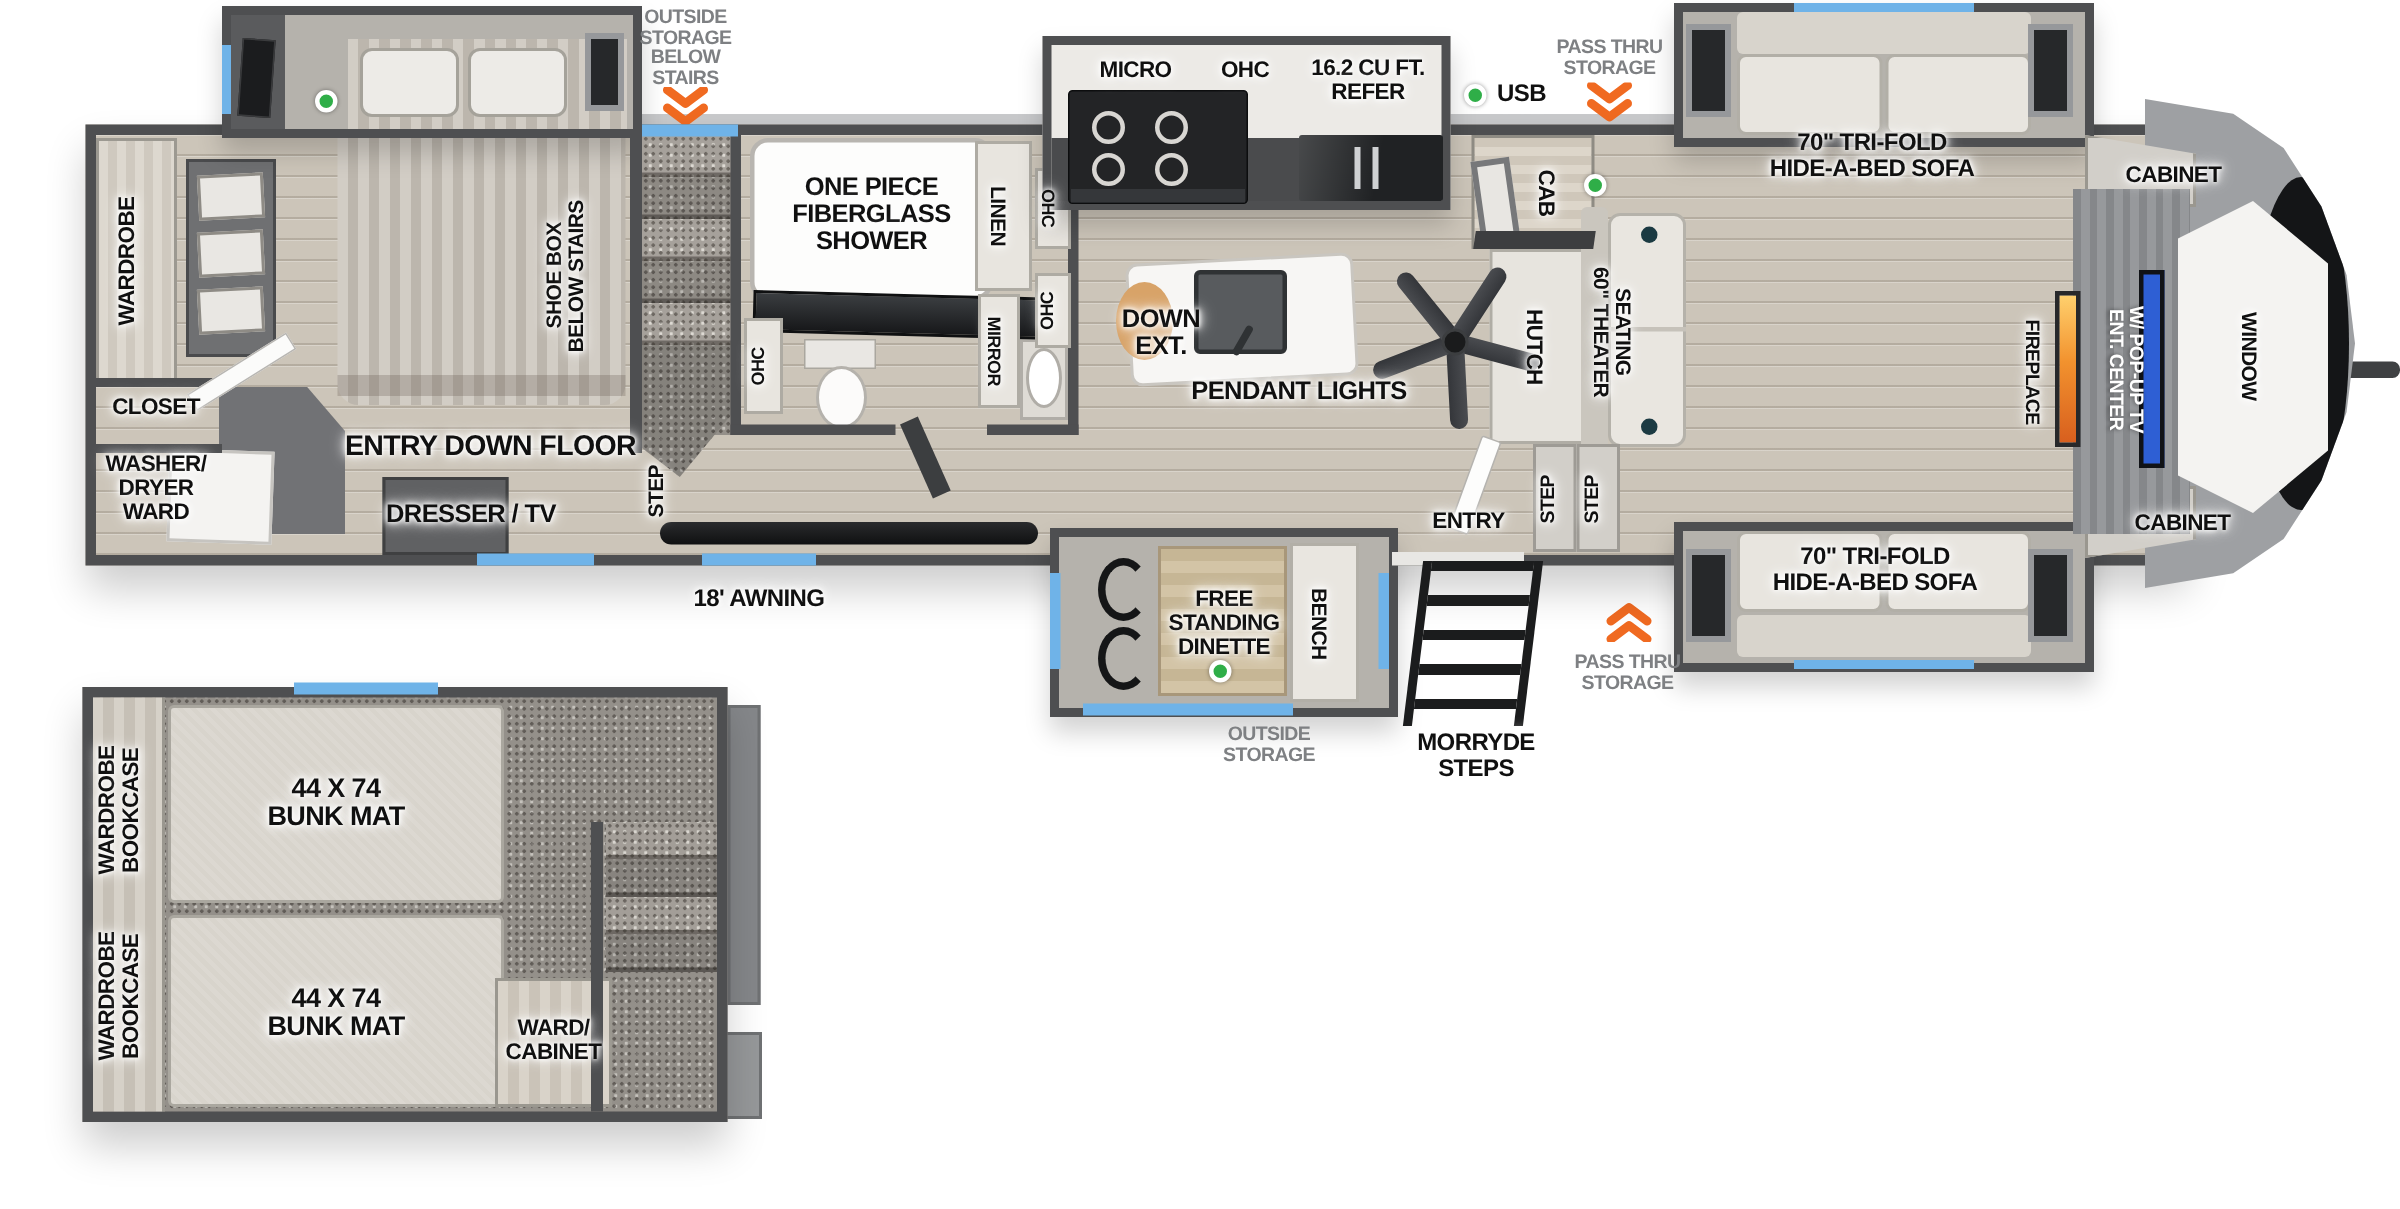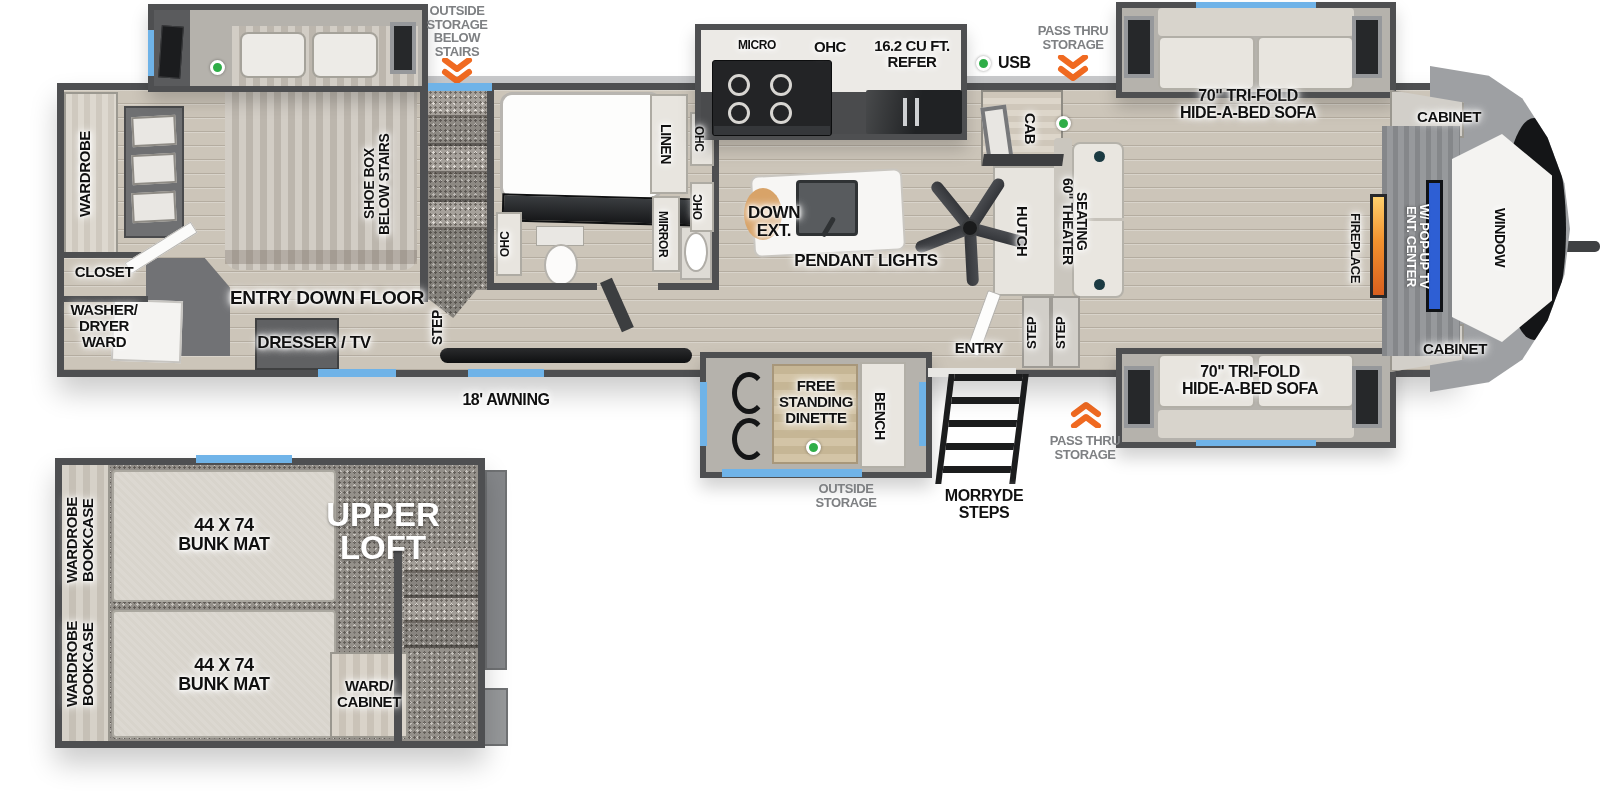--- a/index.html
+++ b/index.html
@@ -122,40 +122,43 @@
   <div class="lbl vccw" style="left:430px;top:300px;width:26px;height:56px;font-size:14px;">STEP</div>
   <div class="blue" style="left:428px;top:83px;width:64px;height:8px;"></div>
 
   <div class="wall" style="left:487px;top:90px;width:7px;height:200px;z-index:6;"></div>
   <div class="wall" style="left:712px;top:90px;width:7px;height:200px;z-index:6;"></div>
   <div class="wall" style="left:487px;top:283px;width:110px;height:7px;z-index:6;"></div>
   <div class="wall" style="left:658px;top:283px;width:61px;height:7px;z-index:6;"></div>
   <div style="left:600px;top:283px;width:13px;height:54px;background:#3c3e40;transform:rotate(-24deg);transform-origin:top left;z-index:7;"></div>
 
   <div style="left:500px;top:92px;width:162px;height:108px;background:#fdfdfc;border:3px solid #b8b5b0;border-radius:12px;z-index:5;"></div>
+  <div class="lbl" style="left:508px;top:116px;width:146px;font-size:17px;">ONE PIECE
+FIBERGLASS
+SHOWER</div>
   <div style="left:502px;top:196px;width:204px;height:28px;transform:rotate(1.5deg);border:2px solid #0f1011;z-index:6;
        background:linear-gradient(180deg,#3a3d40,#17181a);"></div>
   <div class="litecab" style="left:650px;top:94px;width:38px;height:100px;z-index:6;"></div>
   <div class="lbl vcw" style="left:658px;top:112px;width:22px;height:64px;font-size:14px;">LINEN</div>
   <div class="litecab" style="left:690px;top:112px;width:24px;height:54px;z-index:6;"></div>
   <div class="lbl vcw" style="left:692px;top:118px;width:20px;height:42px;font-size:12px;">OHC</div>
   <div class="litecab" style="left:690px;top:182px;width:24px;height:50px;z-index:6;"></div>
   <div class="lbl vccw" style="left:692px;top:186px;width:20px;height:42px;font-size:12px;">OHC</div>
   <div class="litecab" style="left:652px;top:196px;width:28px;height:76px;z-index:6;"></div>
   <div class="lbl vcw" style="left:656px;top:202px;width:20px;height:64px;font-size:12px;">MIRROR</div>
   <div style="left:680px;top:226px;width:32px;height:54px;background:#dedbd5;border:2px solid #b0ada7;z-index:5;"></div>
   <div style="left:684px;top:232px;width:24px;height:40px;background:#fff;border:2px solid #b0ada7;border-radius:50%;z-index:6;"></div>
   <div style="left:536px;top:226px;width:48px;height:20px;background:#e9e7e3;border:1px solid #aaa79f;z-index:5;"></div>
   <div style="left:544px;top:244px;width:34px;height:42px;background:#fcfbfa;border:2px solid #b5b2ac;border-radius:50%;z-index:5;"></div>
   <div class="litecab" style="left:496px;top:212px;width:26px;height:64px;z-index:6;"></div>
   <div class="lbl vccw" style="left:499px;top:222px;width:20px;height:44px;font-size:12px;">OHC</div>
 
   <div class="slide" style="left:695px;top:24px;width:272px;height:116px;z-index:6;background:#eceae6;"></div>
   <div style="left:701px;top:92px;width:260px;height:42px;background:#4a4b4d;z-index:7;"></div>
-  <div class="lbl" style="left:715px;top:39px;width:84px;font-size:12px;">MICRO</div>
+  <div class="lbl" style="left:715px;top:39px;width:84px;font-size:15px;">MICRO</div>
   <div class="lbl" style="left:800px;top:39px;width:60px;font-size:15px;">OHC</div>
   <div class="lbl" style="left:864px;top:38px;width:96px;font-size:15px;">16.2 CU FT.
 REFER</div>
   <div style="left:712px;top:60px;width:120px;height:76px;background:#232426;border:1px solid #0c0d0e;border-radius:3px;z-index:8;"></div>
   <div style="left:728px;top:74px;width:22px;height:22px;border:3px solid #d8d6d2;border-radius:50%;z-index:9;"></div>
   <div style="left:770px;top:74px;width:22px;height:22px;border:3px solid #d8d6d2;border-radius:50%;z-index:9;"></div>
   <div style="left:728px;top:102px;width:22px;height:22px;border:3px solid #d8d6d2;border-radius:50%;z-index:9;"></div>
   <div style="left:770px;top:102px;width:22px;height:22px;border:3px solid #d8d6d2;border-radius:50%;z-index:9;"></div>
   <div style="left:714px;top:126px;width:116px;height:9px;background:#35373a;z-index:9;"></div>
   <div style="left:866px;top:90px;width:96px;height:44px;background:#202224;border-radius:2px;z-index:8;
@@ -212,21 +215,21 @@
   <div class="lbl" style="left:932px;top:488px;width:104px;font-size:16px;">MORRYDE
 STEPS</div>
 
   <div class="slide woodv" style="left:700px;top:352px;width:232px;height:126px;z-index:6;"></div>
   <div style="left:772px;top:364px;width:86px;height:100px;z-index:7;border:2px solid #a8977a;
        background:repeating-linear-gradient(0deg,#d3c4a6 0 8px,#c6b695 8px 16px);"></div>
   <div style="left:732px;top:372px;width:34px;height:42px;border:5px solid #151617;border-right-color:transparent;border-radius:50%;z-index:7;"></div>
   <div style="left:732px;top:418px;width:34px;height:42px;border:5px solid #151617;border-right-color:transparent;border-radius:50%;z-index:7;"></div>
   <div style="left:860px;top:362px;width:46px;height:106px;background:#e9e6e0;border:2px solid #b2afa7;z-index:7;"></div>
   <div class="lbl vcw" style="left:872px;top:376px;width:24px;height:80px;font-size:14px;">BENCH</div>
-  <div class="lbl" style="left:764px;top:378px;width:104px;font-size:15px;text-align:center;">FREE
+  <div class="lbl" style="left:764px;top:392px;width:104px;font-size:15px;text-align:center;">FREE
 STANDING
 DINETTE</div>
   <div class="dot" style="left:806px;top:440px;"></div>
   <div class="blue" style="left:700px;top:382px;width:7px;height:64px;"></div>
   <div class="blue" style="left:919px;top:382px;width:7px;height:64px;"></div>
   <div class="blue" style="left:722px;top:469px;width:140px;height:8px;"></div>
   <div class="lbl gray" style="left:800px;top:482px;width:92px;font-size:13px;">OUTSIDE
 STORAGE</div>
 
   <div class="slide" style="left:1116px;top:2px;width:280px;height:96px;z-index:6;"></div>
@@ -285,22 +288,20 @@
   <div class="lbl vccw" style="left:64px;top:602px;width:44px;height:124px;font-size:15px;">WARDROBE
 BOOKCASE</div>
   <div style="left:112px;top:470px;width:224px;height:132px;background:#d8d4cc;border:2px solid #aaa79f;border-radius:4px;z-index:5;
        background-image:repeating-linear-gradient(45deg,rgba(255,255,255,.10) 0 3px,rgba(0,0,0,0) 3px 6px);"></div>
   <div style="left:112px;top:610px;width:224px;height:128px;background:#d8d4cc;border:2px solid #aaa79f;border-radius:4px;z-index:5;
        background-image:repeating-linear-gradient(45deg,rgba(255,255,255,.10) 0 3px,rgba(0,0,0,0) 3px 6px);"></div>
   <div class="lbl" style="left:150px;top:516px;width:148px;font-size:18px;">44 X 74
 BUNK MAT</div>
   <div class="lbl" style="left:150px;top:656px;width:148px;font-size:18px;">44 X 74
 BUNK MAT</div>
-  <div class="lbl whitetx" style="left:316px;top:498px;width:134px;font-size:33px;line-height:1.0;letter-spacing:0;">UPPER
-LOFT</div>
   <div class="wall" style="left:394px;top:548px;width:8px;height:193px;z-index:6;"></div>
   <div class="carpet step" style="left:404px;top:548px;width:74px;height:25px;filter:brightness(1.1);z-index:6;"></div>
   <div class="carpet step" style="left:404px;top:573px;width:74px;height:25px;filter:brightness(.92);z-index:6;"></div>
   <div class="carpet step" style="left:404px;top:598px;width:74px;height:25px;filter:brightness(1.1);z-index:6;"></div>
   <div class="carpet step" style="left:404px;top:623px;width:74px;height:25px;filter:brightness(.92);z-index:6;"></div>
   <div style="left:330px;top:652px;width:78px;height:86px;z-index:5;border:2px solid #9a978f;
        background:repeating-linear-gradient(90deg,#d9d3c9 0 7px,#cac3b8 7px 14px);"></div>
   <div class="lbl" style="left:326px;top:678px;width:86px;font-size:15px;">WARD/
 CABINET</div>
   <div style="left:485px;top:470px;width:22px;height:200px;background:#85878a;border:2px solid #6f7173;z-index:1;"></div>

